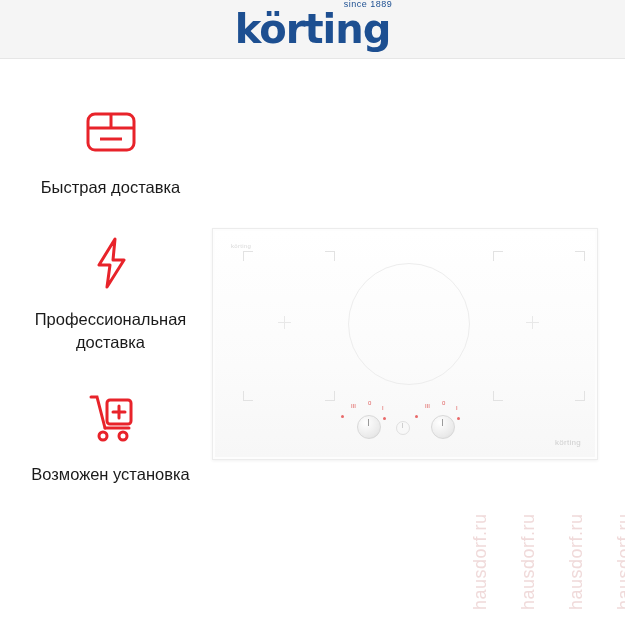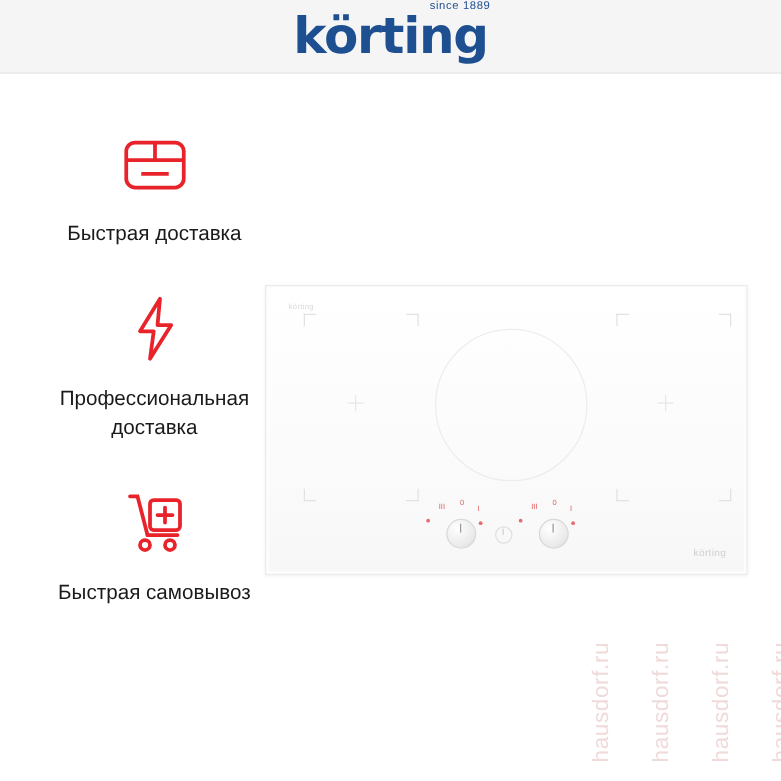--- a/index.html
+++ b/index.html
@@ -53,21 +53,21 @@
     font-family: "Liberation Sans", sans-serif;
     font-size: 9px;
     color: #1d4f91;
     letter-spacing: 0.5px;
     white-space: nowrap;
   }
 
   
   .features {
     position: absolute;
-    left: 16px;
+    left: 3px;
     top: 100px;
     width: 215px;
   }
   .feature {
     width: 215px;
     text-align: center;
     margin-bottom: 34px;
   }
   .feature-icon {
     height: 62px;
@@ -271,21 +271,21 @@
         <svg width="56" height="52" viewBox="0 0 56 52" fill="none" stroke="#e8232a" stroke-width="3" stroke-linecap="round">
           <path d="M8 5 L14 5 L22 36"></path>
           <rect x="24" y="8" width="24" height="24" rx="3"></rect>
           <line x1="36" y1="14" x2="36" y2="26"></line>
           <line x1="30" y1="20" x2="42" y2="20"></line>
           <circle cx="20" cy="44" r="4"></circle>
           <circle cx="40" cy="44" r="4"></circle>
           <line x1="22" y1="36" x2="46" y2="36"></line>
         </svg>
       </div>
-      <div class="feature-label">Быстрая самовывоз</div>
+      <div class="feature-label">Возможен установка</div>
     </div>
 
   </div>
 
   <div class="product">
     <div class="cooktop">
       <div class="glass">
 
         <span class="brand-small brand-tl">körting</span>
         <span class="brand-small brand-br">körting</span>

